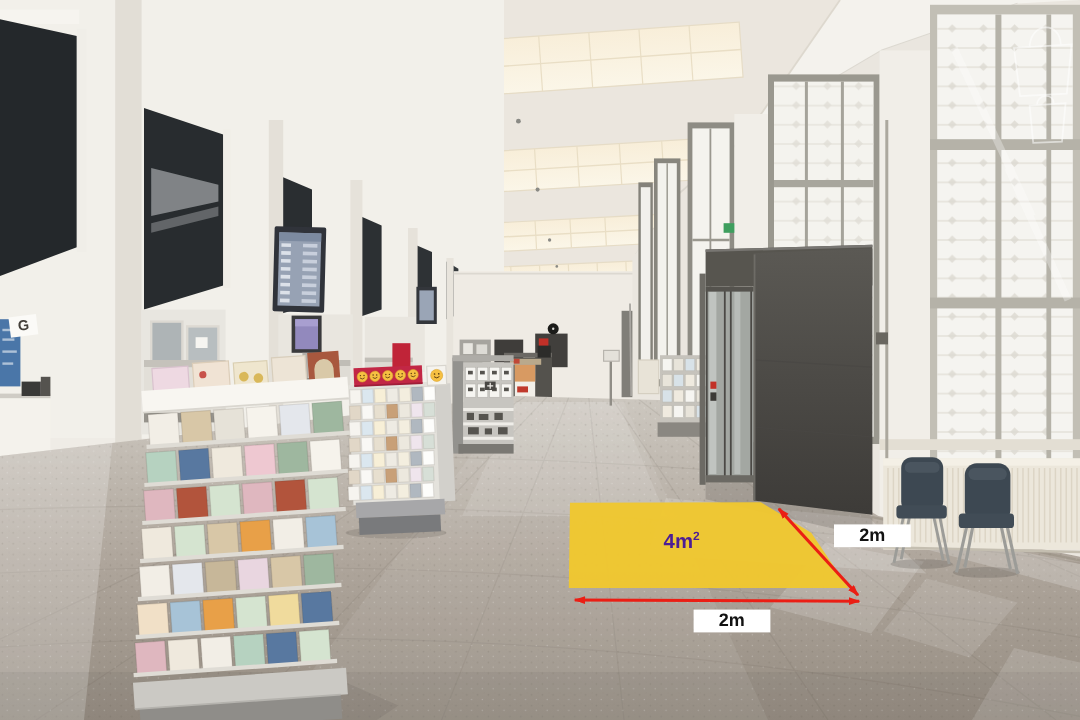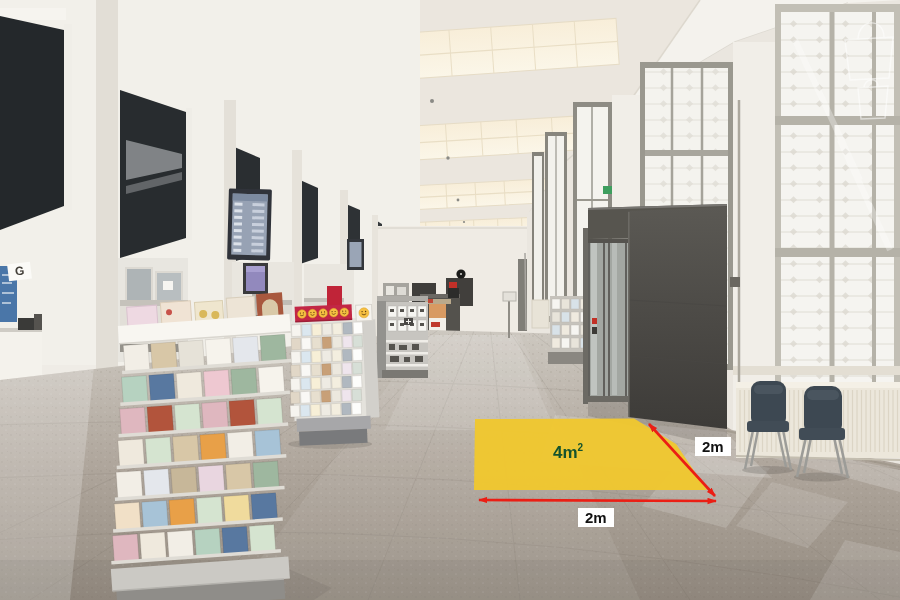--- a/index.html
+++ b/index.html
@@ -1,20 +1,20 @@
 <!DOCTYPE html>
 <html><head>
 <meta charset="utf-8">
 <style>
   html,body{margin:0;padding:0;background:#d8d5cf}
   .stage{position:relative;width:900px;height:600px;overflow:hidden;
          font-family:"Liberation Sans",sans-serif;background:#EFECE6}
   .stage svg{position:absolute;left:0;top:0}
-  .lbl{position:absolute;font-weight:bold;color:#14532d;white-space:nowrap}
-  .boxlbl{background:#fff;padding:0 7px;font-size:15px;line-height:19px}
+  .lbl{position:absolute;font-weight:bold;color:#4c1d95;white-space:nowrap}
+  .boxlbl{background:#fff;padding:0 21px;font-size:15px;line-height:19px}
   #area-label{left:553px;top:439px;font-size:17px;line-height:18px}
   #area-label sup{font-size:10px}
   #side-label{left:695px;top:437px}
   #bottom-label{left:578px;top:508px}
   #sign-g{position:absolute;left:8px;top:263px;background:#FBFAF7;color:#44403a;
           font-size:12px;line-height:17px;font-weight:bold;padding:0 7px;
           transform:rotate(-7deg)}
 </style>
 </head>
 <body>

